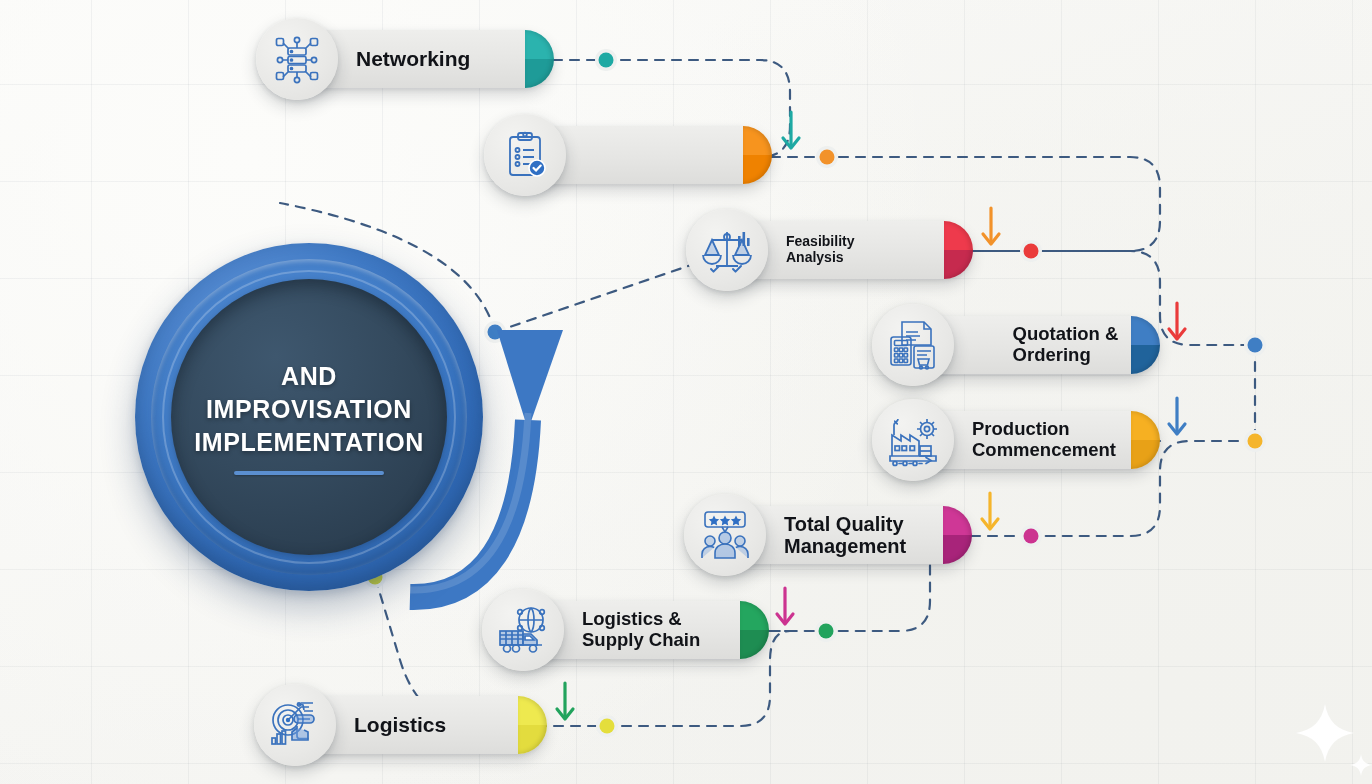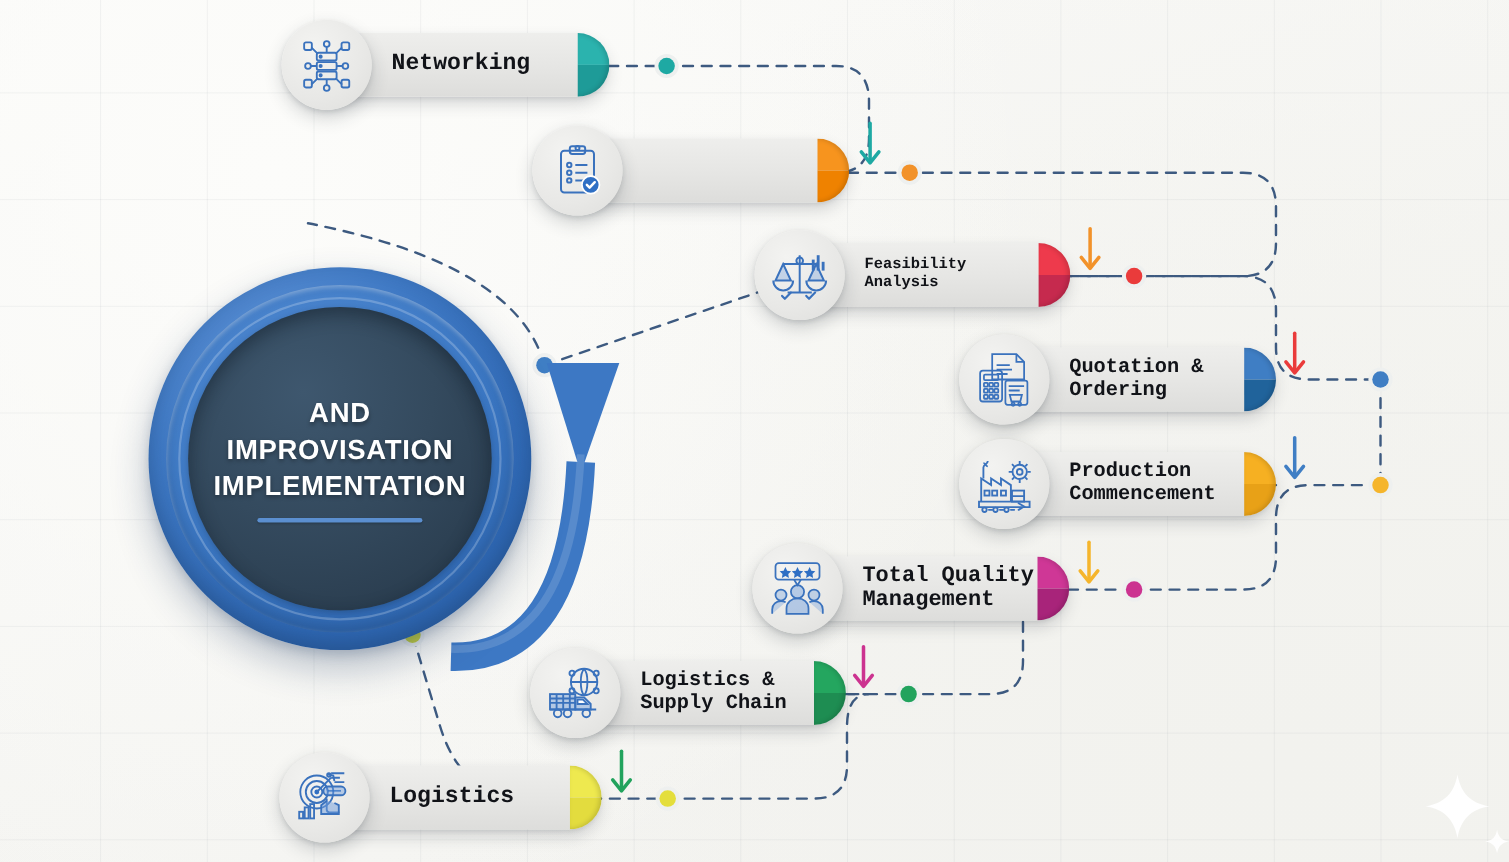--- a/index.html
+++ b/index.html
@@ -75,21 +75,21 @@
   
   .node{position:absolute;display:flex;align-items:center;}
   .pill{
     position:relative;height:58px;border-radius:29px;
     background:linear-gradient(180deg,#eeeeec 0%,#e6e6e4 52%,#dddddb 100%);
     box-shadow:0 7px 14px rgba(40,50,60,.17), 0 2px 4px rgba(40,50,60,.10);
     display:flex;align-items:center;
   }
   .pill-label{
     font-weight:bold;color:#111318;font-size:19px;line-height:1.12;
-    white-space:pre-line;z-index:3;font-family:Liberation Mono, monospace;
+    white-space:pre-line;z-index:3;
   }
   .cap{
     position:absolute;right:-1px;top:0;width:29px;height:58px;
     border-top-right-radius:29px;border-bottom-right-radius:29px;
     overflow:hidden;
   }
   .cap i{display:block;width:100%;height:50%;}
   .cap::after{
     content:"";position:absolute;inset:0;
     border-top-right-radius:29px;border-bottom-right-radius:29px;
@@ -305,21 +305,21 @@
     <path d="M42 17l-7 15h14l-7-15z" fill="#6f9ede" fill-opacity=".35"></path>
     <path d="M3 32a9 9 0 0018 0M33 32a9 9 0 0018 0"></path>
     <rect x="38" y="13" width="2.6" height="10" fill="#3a72bd" stroke="none"></rect>
     <rect x="42.5" y="9" width="2.6" height="14" fill="#3a72bd" stroke="none"></rect>
     <rect x="47" y="15" width="2.6" height="8" fill="#3a72bd" stroke="none"></rect>
     <path d="M11 46l2.5 2.6L19 43M33 46l2.5 2.6L41 43" stroke-width="2" stroke-linecap="round" stroke-linejoin="round"></path>
   </svg>
         </div>
       </div>
       <div class="node" style="left: 884px; top: 316px;">
-        <div class="pill" style="width:275px;margin-left:0px;">
+        <div class="pill" style="width:275px;margin-left:0px;justify-content:center;">
        <div class="pill-label" style="margin-left:88px;font-size:18.5px;">Quotation &amp;
 Ordering</div>
        <div class="cap">
          <i style="background:#3f7ec4"></i>
             <i style="background:#20639b"></i>
        </div>
      </div>
      <div class="icon-badge" style="left:-12px;top:-12px;">
           <svg width="54" height="54" viewBox="0 0 54 54" fill="none" stroke="#3a72bd" stroke-width="1.6">
     <path d="M16 4h22l7 7v16H16z"></path>

